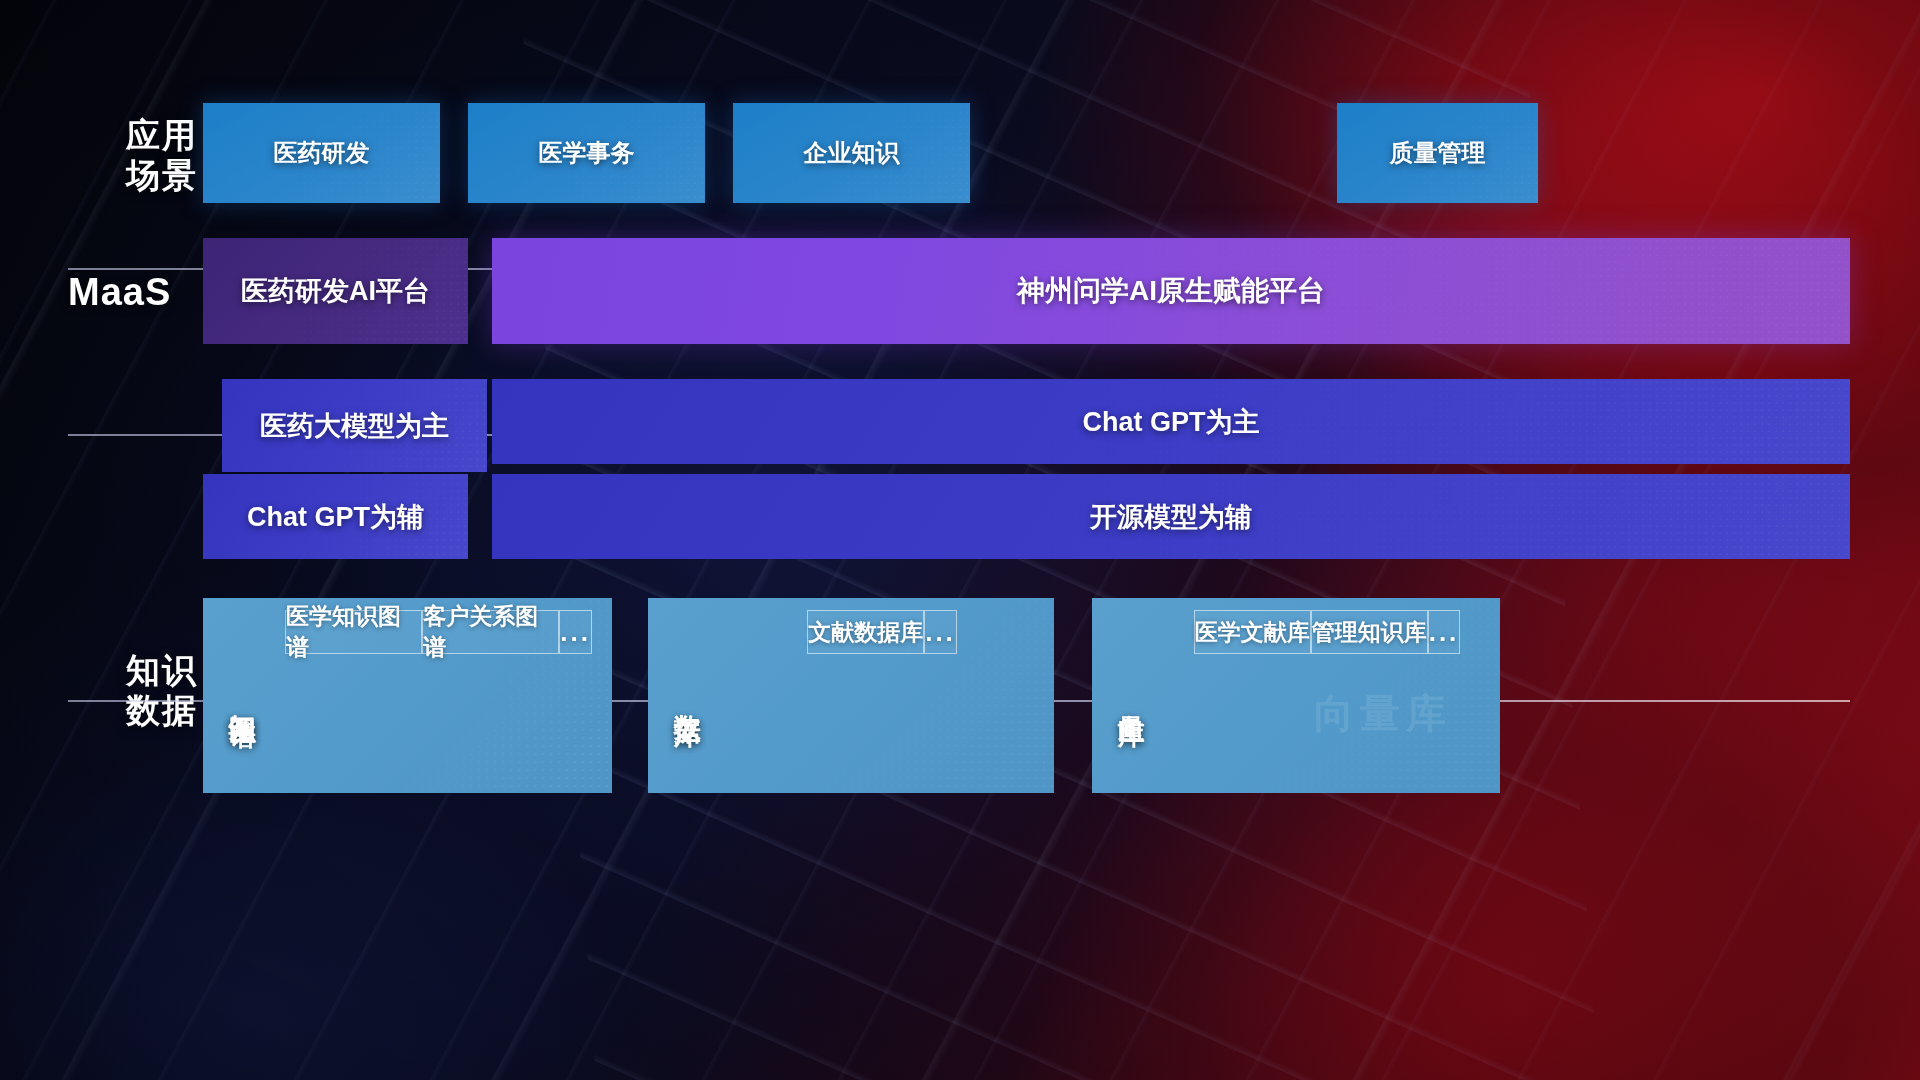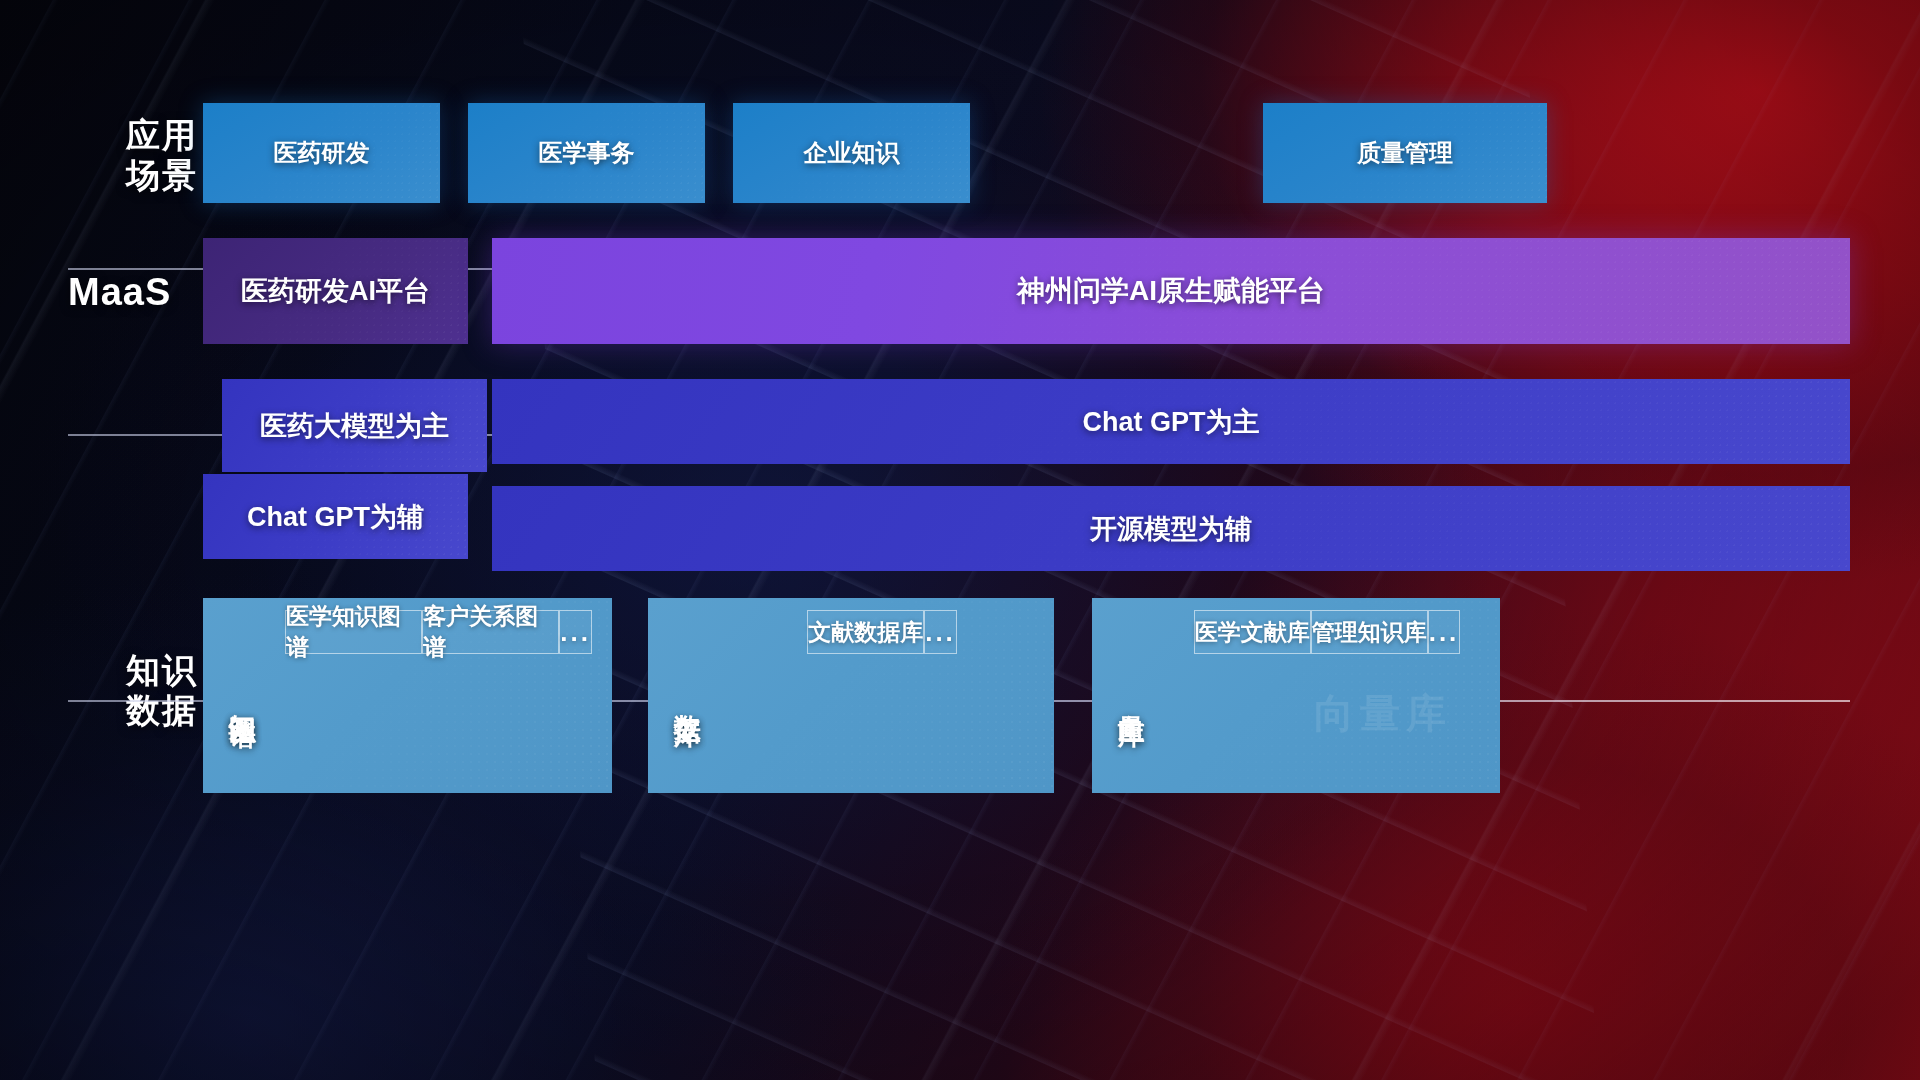--- a/index.html
+++ b/index.html
@@ -119,21 +119,21 @@
     box-shadow: 0 0 28px rgba(120,60,215,.35);
   }
 
   .algo {
     font-size: 27px;
     background: linear-gradient(125deg, #3434bf 0%, #3c3cc6 50%, #4848cd 100%);
   }
   .algo-l1 { top: 379px; left: 212px; width: 265px; height: 93px; margin-left: 10px; }
   .algo-l2 { top: 474px; left: 203px; width: 265px; height: 85px; }
   .algo-r1 { top: 379px; left: 492px; width: 1358px; height: 85px; }
-  .algo-r2 { top: 474px; left: 492px; width: 1358px; height: 85px; margin-top: 12px; }
+  .algo-r2 { top: 474px; left: 492px; width: 1358px; height: 85px; }
 
   
   .kpanel {
     position: absolute;
     top: 598px; height: 195px;
     display: flex;
     align-items: stretch;
     background: linear-gradient(135deg, #5aa0ce 0%, #539bcb 45%, #4f96c7 100%);
     overflow: hidden;
   }
@@ -232,21 +232,21 @@
 
   <div class="card app-card" style="left:203px; width:237px;">
     <span>医药研发</span>
   </div>
   <div class="card app-card" style="left:468px; width:237px;">
     <span>医学事务</span>
   </div>
   <div class="card app-card" style="left:733px; width:237px;">
     <span>企业知识</span>
   </div>
-  <div class="card app-card" style="left:1263px; width:284px;">
+  <div class="card app-card" style="left:1337px; width:201px;">
     <span>质量管理</span>
   </div>
 
   <div class="card maas-left">
     <span>医药研发AI平台</span>
   </div>
   <div class="card maas-right">
     <span>神州问学AI原生赋能平台</span>
   </div>
 

